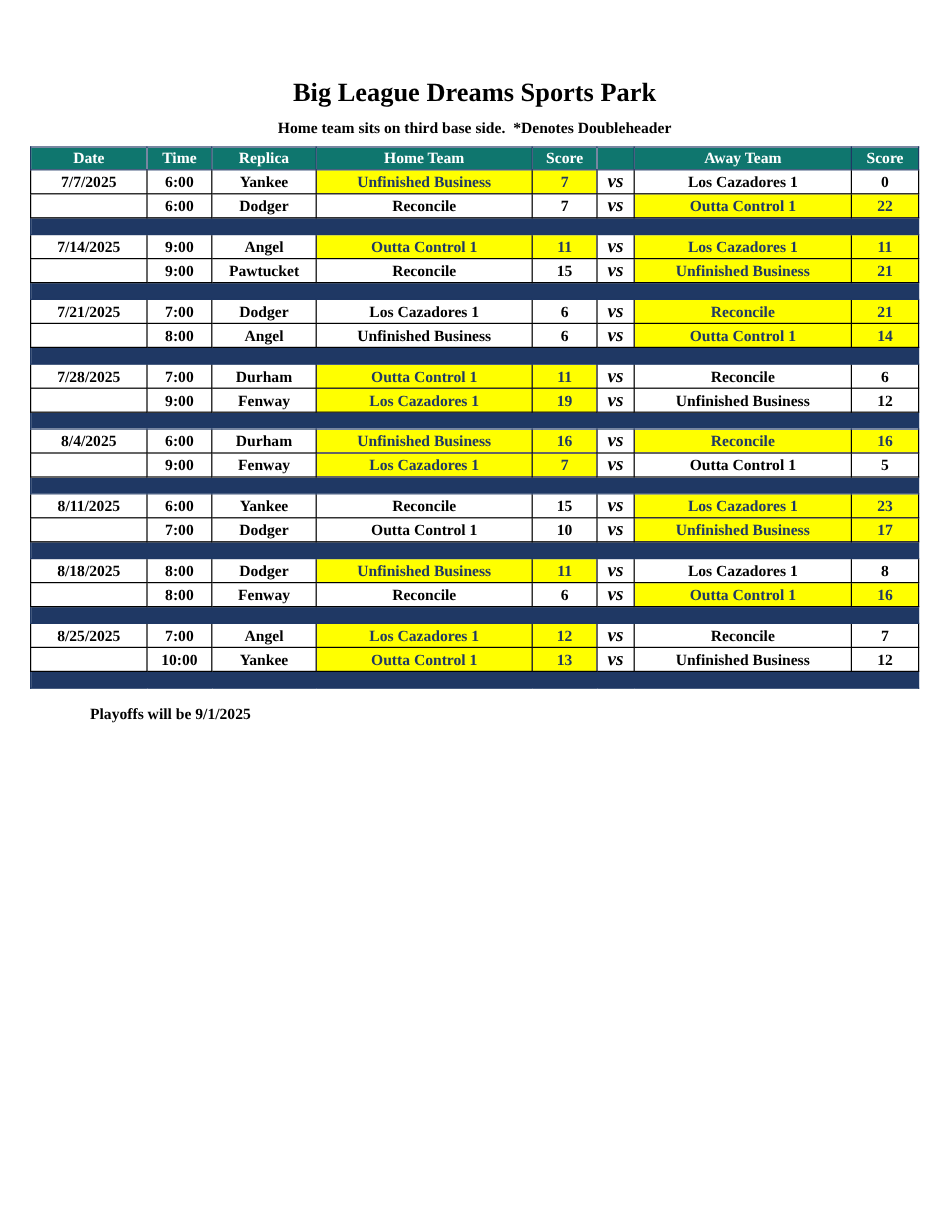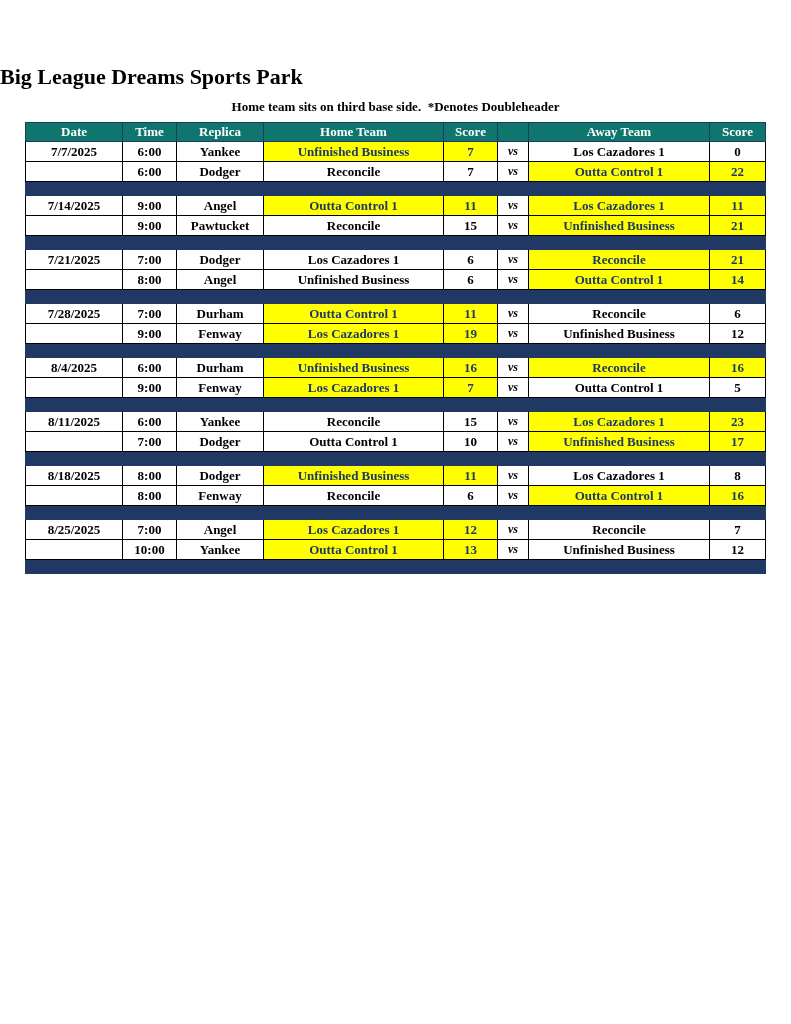--- a/index.html
+++ b/index.html
@@ -10,21 +10,21 @@
   }
   .page {
     position: relative;
     width: 791px;
     height: 1024px;
     background: #ffffff;
     overflow: hidden;
   }
   .title {
     margin: 64px 0 0 0;
-    text-align: left;
+    text-align: center;
     font-size: 22px;
     font-weight: bold;
     color: #000000;
   }
   .subtitle {
     margin: 7px 0 0 0;
     text-align: center;
     font-size: 17px;
     font-weight: bold;
     color: #000000;
@@ -65,21 +65,21 @@
     line-height: 18px;
     font-size: 13px;
   }
   table.schedule td.hl {
     background: #FFFF00;
     color: #1F3864;
   }
   table.schedule td.vs {
     font-style: italic;
     font-weight: bold;
-    font-size: 12px;
+    font-size: 16px;
     margin-left: 32px;
   }
   table.schedule tr.sep td {
     background: #1F3864;
     border: 1px solid #1F3864;
     height: 13px;
     line-height: 13px;
     padding: 0;
   }
   .footer-note {
@@ -300,13 +300,14 @@
           <td class="vs">vs</td>
           <td>Unfinished Business</td>
           <td>12</td>
         </tr>
         <tr class="sep">
           <td colspan="8"></td>
         </tr>
       </tbody>
   </table>
 
+  <div class="footer-note">Playoffs will be 9/1/2025</div>
 </div>
 
 </body></html>

